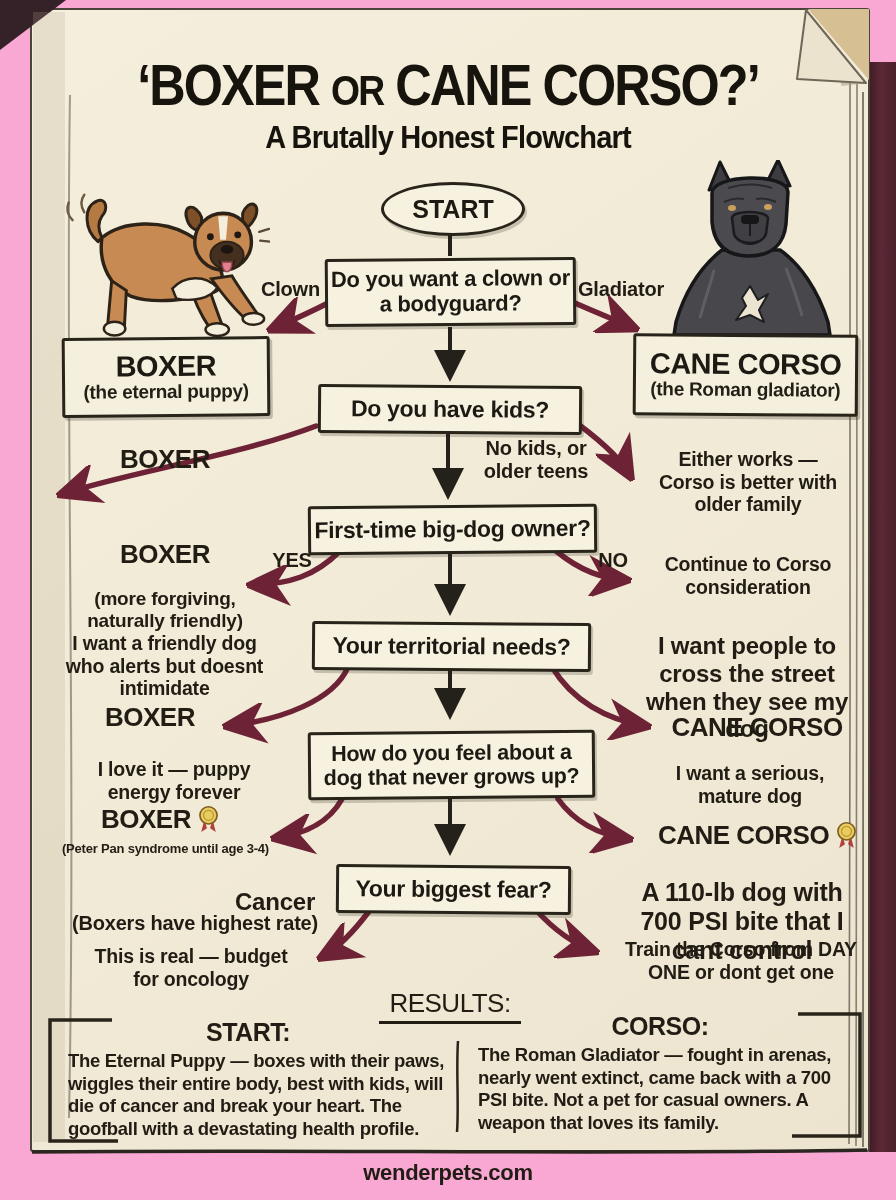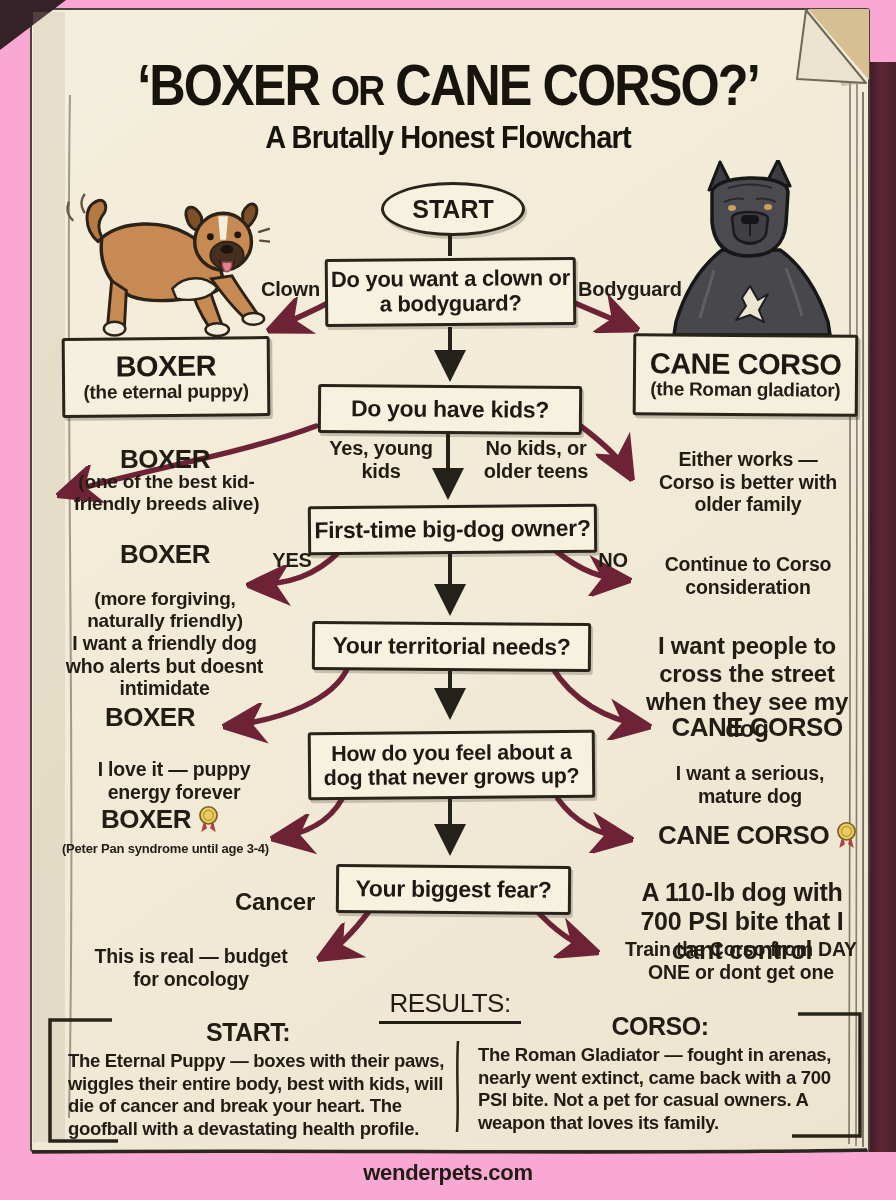--- a/index.html
+++ b/index.html
@@ -129,21 +129,21 @@
   </svg>
 
   <div class="abs qbox" id="start">
     <span>START</span>
   </div>
 
   <div class="abs qbox rneg" style="left:325px;top:258px;width:245px;height:62px;font-size:22px;">
     <span>Do you want a clown or a bodyguard?</span>
   </div>
   <div class="abs txt" style="left:240px;top:278px;width:80px;font-size:20px;text-align:right;">Clown</div>
-  <div class="abs txt" style="left:578px;top:278px;width:110px;font-size:20px;text-align:left;">Bodyguard</div>
+  <div class="abs txt" style="left:578px;top:278px;width:110px;font-size:20px;text-align:left;">Gladiator</div>
 
   <div class="abs card rneg" style="left:62px;top:337px;width:202px;height:74px;">
     <div class="nm">BOXER</div>
     <div class="tg">(the eternal puppy)</div>
   </div>
   <div class="abs card rpos" style="left:633px;top:334px;width:219px;height:76px;">
     <div class="nm">CANE CORSO</div>
     <div class="tg">(the Roman gladiator)</div>
   </div>
 
@@ -167,24 +167,22 @@
     <path d="M167,70 Q176,80 185,70 L183,76 Q176,83 169,76 Z" fill="#2b1b13"></path>
     <path d="M171,73 C171,86 181,86 181,73 Z" fill="#e2808d" stroke="#9c4a56" stroke-width="1.5"></path>
     <circle cx="159" cy="47" r="3.5" fill="#1f1712"></circle>
     <circle cx="187" cy="45" r="3.5" fill="#1f1712"></circle>
     <path d="M209,42 l10,-3 M210,51 l10,1" stroke="#5b4a38" stroke-width="2.5" stroke-linecap="round"></path>
   </svg>
 
   <div class="abs qbox rpos" style="left:318px;top:385px;width:258px;height:43px;font-size:23px;">
     <span>Do you have kids?</span>
   </div>
-  <div class="abs txt" style="left:322px;top:437px;width:118px;font-size:20px;">Yes, young kids</div>
   <div class="abs txt" style="left:462px;top:437px;width:148px;font-size:20px;">No kids, or older teens</div>
   <div class="abs txt big" style="left:85px;top:444px;width:160px;">BOXER</div>
-  <div class="abs txt" style="left:48px;top:471px;width:237px;font-size:19px;">(one of the best kid-friendly breeds alive)</div>
   <div class="abs txt" style="left:652px;top:448px;width:192px;font-size:19.5px;">Either works — Corso is better with older family</div>
 
   <div class="abs qbox rneg" style="left:308px;top:505px;width:283px;height:43px;font-size:23px;">
     <span>First-time big-dog owner?</span>
   </div>
   <div class="abs txt" style="left:266px;top:549px;width:52px;font-size:20px;">YES</div>
   <div class="abs txt" style="left:591px;top:549px;width:44px;font-size:20px;">NO</div>
   <div class="abs txt big" style="left:85px;top:539px;width:160px;">BOXER</div>
   <div class="abs txt" style="left:60px;top:588px;width:210px;font-size:19px;">(more forgiving, naturally friendly)</div>
   <div class="abs txt" style="left:655px;top:553px;width:186px;font-size:19.5px;">Continue to Corso consideration</div>
@@ -219,20 +217,21 @@
         <polygon points="14,14 17,26 11.5,22.5" fill="#b0413c"></polygon>
       <circle cx="10" cy="10" r="8.3" fill="#eacb5e" stroke="#7c5d22" stroke-width="1.6"></circle>
       <circle cx="10" cy="10" r="4.8" fill="none" stroke="#b99737" stroke-width="1.2"></circle>
     </svg>
   </div>
 
   <div class="abs qbox rpos" style="left:336px;top:865px;width:229px;height:43px;font-size:23px;">
     <span>Your biggest fear?</span>
   </div>
   <div class="abs txt" style="left:215px;top:888px;width:120px;font-size:24px;">Cancer</div>
+  <div class="abs txt" style="left:66px;top:912px;width:258px;font-size:20px;">(Boxers have highest rate)</div>
   <div class="abs txt" style="left:80px;top:945px;width:222px;font-size:19.5px;">This is real — budget for oncology</div>
   <div class="abs txt" style="left:618px;top:878px;width:248px;font-size:25px;">A 110-lb dog with 700 PSI bite that I cant control</div>
   <div class="abs txt" style="left:612px;top:938px;width:258px;font-size:19.5px;">Train the Corso from DAY ONE or dont get one</div>
 
   <div class="abs" id="results-heading">
     <span class="txt">RESULTS:</span>
   </div>
   <div class="abs txt res-title" style="left:48px;top:1018px;width:400px;">START:</div>
   <div class="abs txt res-body" style="left:68px;top:1050px;width:378px;">The Eternal Puppy — boxes with their paws, wiggles their entire body, best with kids, will die of cancer and break your heart. The goofball with a devastating health profile.</div>
   <div class="abs txt res-title" style="left:460px;top:1012px;width:400px;">CORSO:</div>

